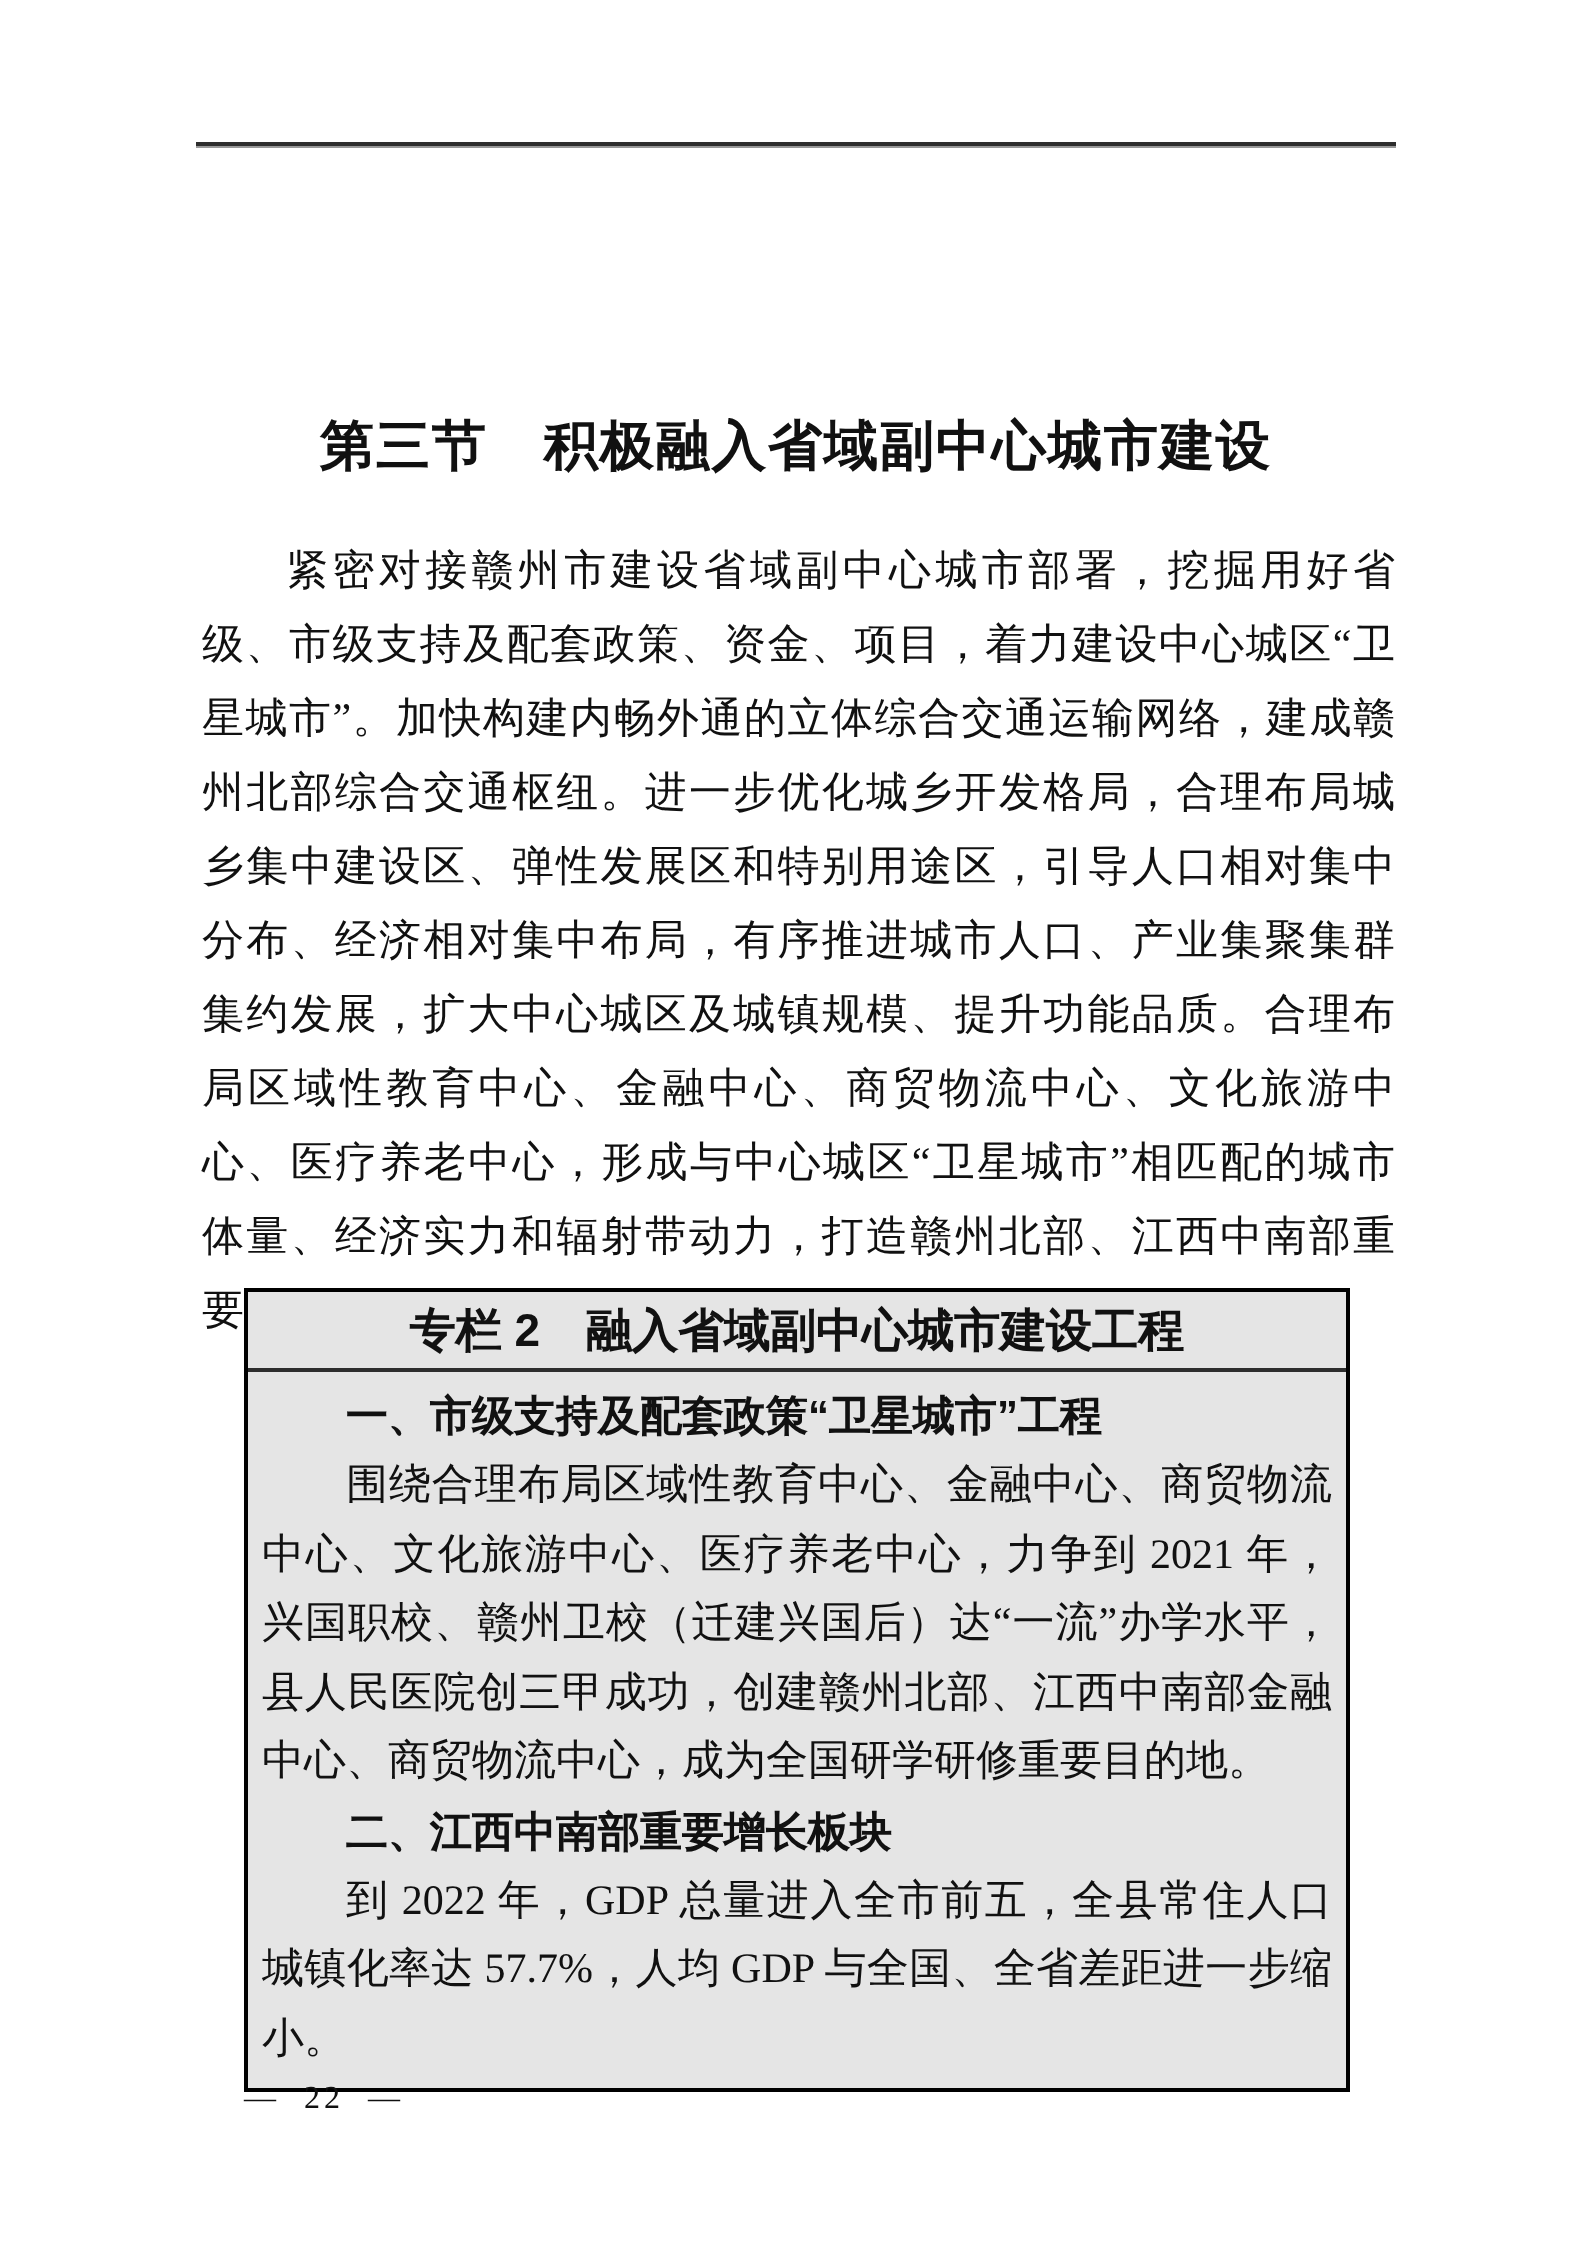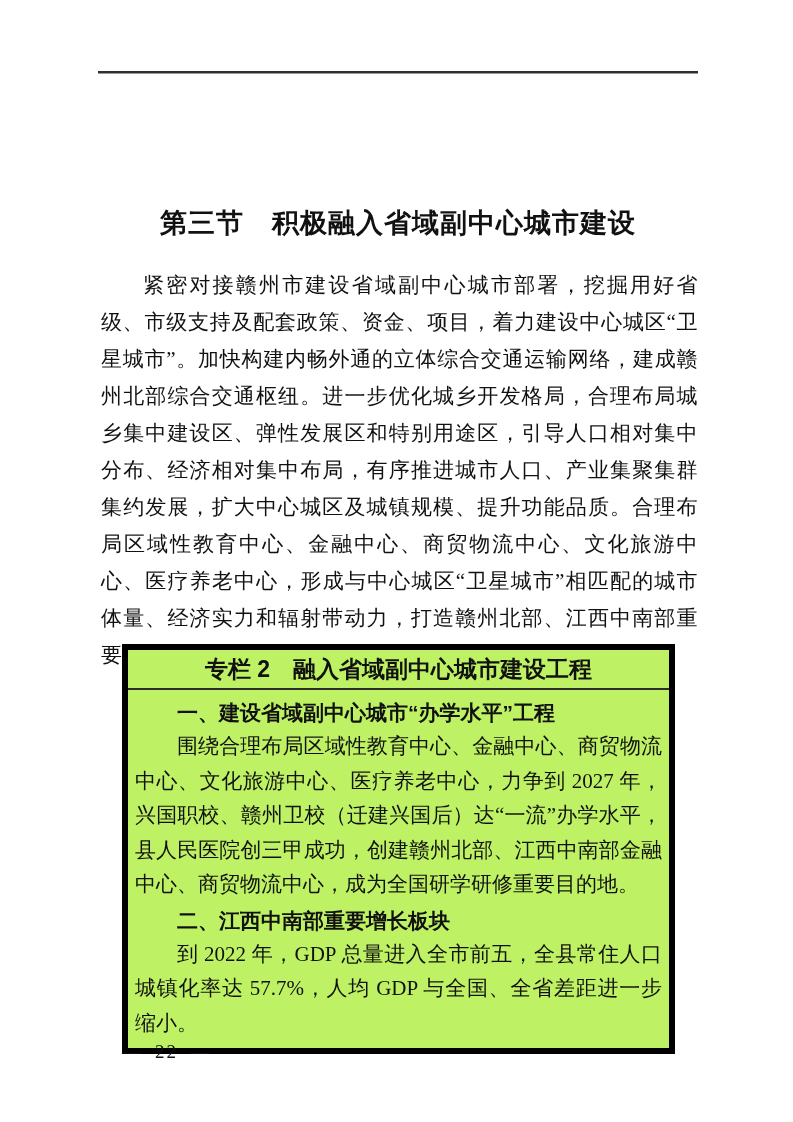--- a/index.html
+++ b/index.html
@@ -51,23 +51,23 @@
     text-align: justify;
     text-justify: inter-ideograph;
     text-indent: 2em;
     letter-spacing: 0.5px;
   }
   .callout-box {
     position: absolute;
     left: 122px;
     top: 644px;
     width: 553px;
-    border: 6px solid #000000;
+    border: 2px solid #000000;
     box-sizing: border-box;
-    background: #bef264;
+    background: #e5e5e5;
   }
   .box-title {
     text-align: center;
     font-family: "Liberation Sans", "DejaVu Sans", sans-serif;
     font-weight: bold;
     font-size: 23px;
     line-height: 38px;
     border-bottom: 2px solid #2d2d2d;
     white-space: nowrap;
   }
@@ -86,21 +86,21 @@
     font-size: 21px;
     line-height: 34.5px;
     text-align: justify;
     text-justify: inter-ideograph;
     text-indent: 2em;
   }
   .page-number {
     position: absolute;
     left: 110px;
     top: 1041px;
-    font-size: 19px;
+    font-size: 16px;
     letter-spacing: 2px;
     white-space: nowrap;
   }
   .page-number .dash {
     display: inline-block;
     margin: 0 12px;
   }
 </style>
 </head>
 <body>
@@ -109,22 +109,22 @@
 
   <div class="top-rule"></div>
 
   <h1 class="section-heading">第三节　积极融入省域副中心城市建设</h1>
 
   <p class="body-paragraph">紧密对接赣州市建设省域副中心城市部署，挖掘用好省级、市级支持及配套政策、资金、项目，着力建设中心城区“卫星城市”。加快构建内畅外通的立体综合交通运输网络，建成赣州北部综合交通枢纽。进一步优化城乡开发格局，合理布局城乡集中建设区、弹性发展区和特别用途区，引导人口相对集中分布、经济相对集中布局，有序推进城市人口、产业集聚集群集约发展，扩大中心城区及城镇规模、提升功能品质。合理布局区域性教育中心、金融中心、商贸物流中心、文化旅游中心、医疗养老中心，形成与中心城区“卫星城市”相匹配的城市体量、经济实力和辐射带动力，打造赣州北部、江西中南部重要增长板块。</p>
 
   <div class="callout-box">
     <div class="box-title">专栏 2　融入省域副中心城市建设工程</div>
     <div class="box-content">
-      <div class="box-section-heading">一、建设省域副中心城市“办学水平”工程</div>
-      <div class="box-section-body">围绕合理布局区域性教育中心、金融中心、商贸物流中心、文化旅游中心、医疗养老中心，力争到 2027 年，兴国职校、赣州卫校（迁建兴国后）达“一流”办学水平，县人民医院创三甲成功，创建赣州北部、江西中南部金融中心、商贸物流中心，成为全国研学研修重要目的地。</div>
+      <div class="box-section-heading">一、市级支持及配套政策“卫星城市”工程</div>
+      <div class="box-section-body">围绕合理布局区域性教育中心、金融中心、商贸物流中心、文化旅游中心、医疗养老中心，力争到 2021 年，兴国职校、赣州卫校（迁建兴国后）达“一流”办学水平，县人民医院创三甲成功，创建赣州北部、江西中南部金融中心、商贸物流中心，成为全国研学研修重要目的地。</div>
       <div class="box-section-heading">二、江西中南部重要增长板块</div>
       <div class="box-section-body">到 2022 年，GDP 总量进入全市前五，全县常住人口城镇化率达 57.7%，人均 GDP 与全国、全省差距进一步缩小。</div>
     </div>
   </div>
 
   <div class="page-number">
     <span class="dash">—</span><span>22</span><span class="dash">—</span>
   </div>
 
 </div>

